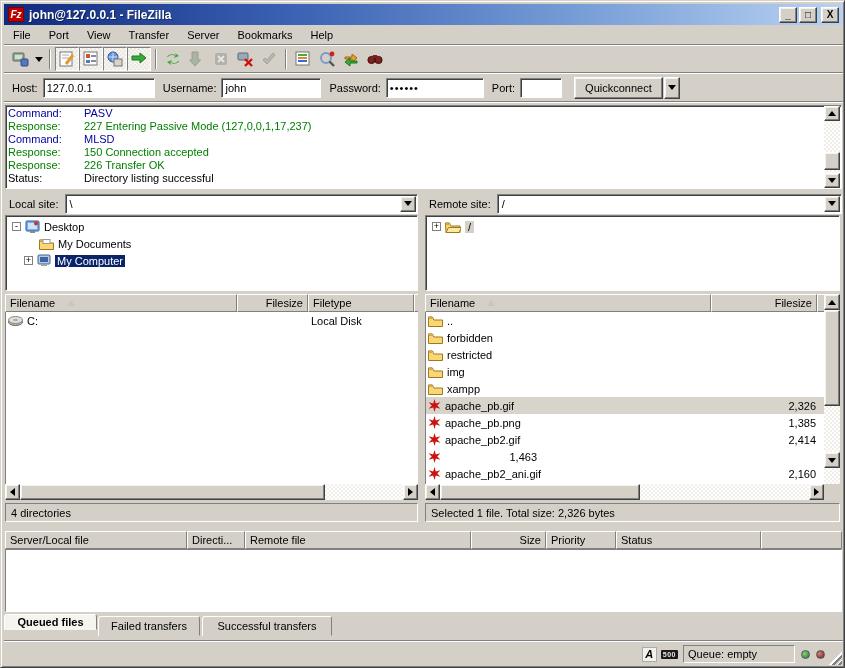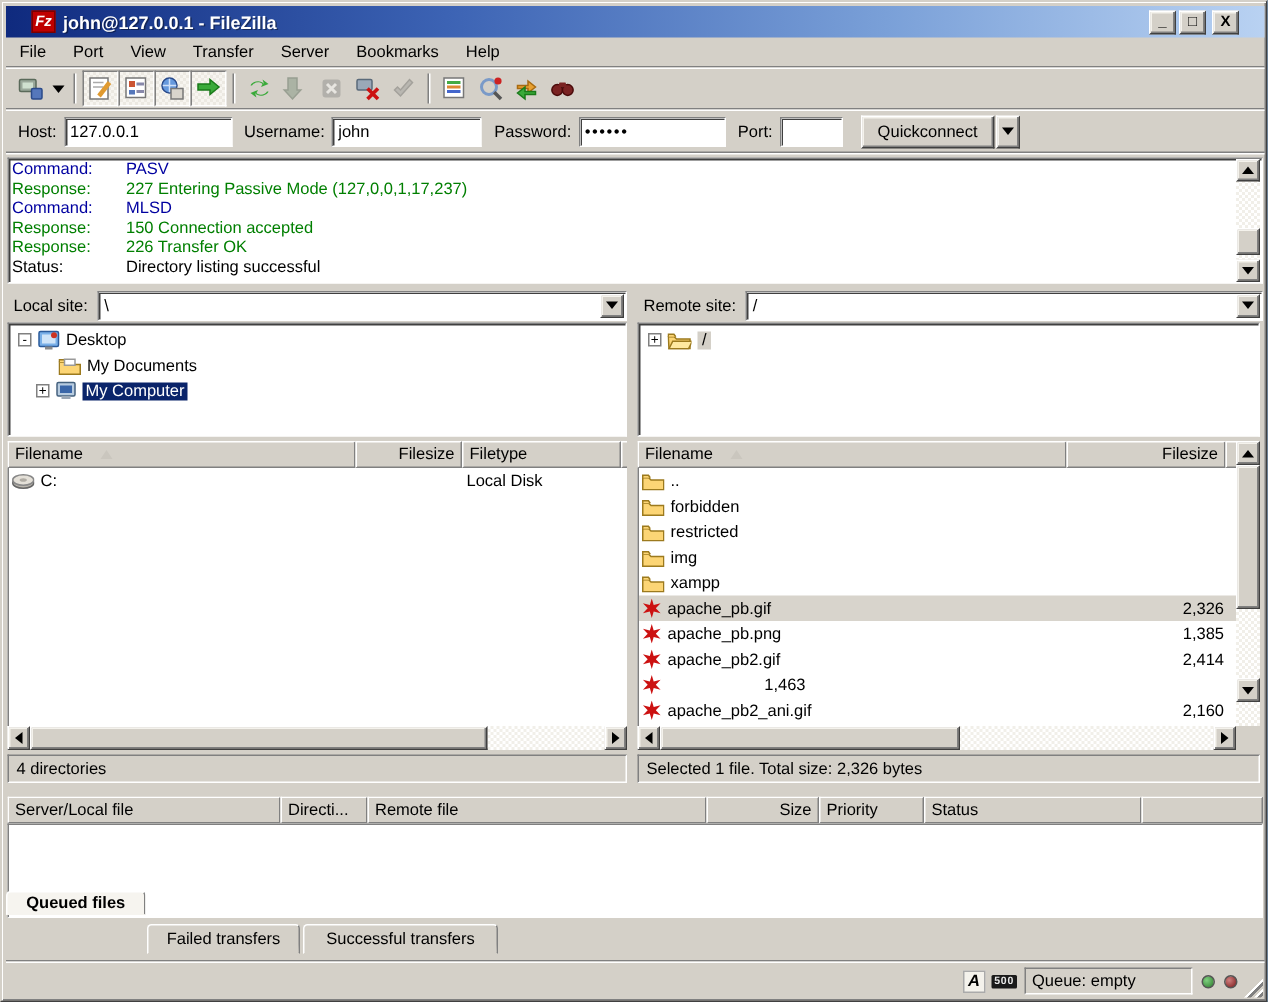--- a/index.html
+++ b/index.html
@@ -11,21 +11,21 @@
     box-shadow:inset 1px 1px 0 #fff, inset -1px -1px 0 #808080;
     overflow:hidden;
   }
   .abs{position:absolute;}
   .btn3d{background:#d4d0c8;border:1px solid;border-color:#fff #404040 #404040 #fff;box-shadow:inset -1px -1px 0 #808080, inset 1px 1px 0 #f4f2ec;}
   .sunken{background:#fff;border:1px solid;border-color:#808080 #fff #fff #808080;box-shadow:inset 1px 1px 0 #404040;}
   .sunkenflat{border:1px solid;border-color:#808080 #fff #fff #808080;}
   
   .titlebar{left:3px;top:3px;width:839px;height:21px;
     background:linear-gradient(90deg,#0f2a7e 0%,#3c63b4 35%,#7aa0d8 70%,#b9d2f2 100%);
-    display:flex;align-items:center;padding:0 17px;}
+    display:flex;align-items:center;padding:0 4px;}
   .fzicon{width:16px;height:15px;background:#bf0000;border:1px solid #7a0000;color:#fff;
     font-weight:bold;font-size:10px;line-height:13px;text-align:center;font-style:italic;}
   .title-text{color:#fff;font-weight:bold;font-size:12px;margin-left:5px;flex:1;text-shadow:1px 1px 0 rgba(0,0,0,.4);}
   .wbtn{width:18px;height:16px;font-size:10px;font-weight:bold;line-height:13px;text-align:center;margin-left:2px;color:#000;}
   
   .menubar{left:3px;top:24px;width:839px;height:19px;display:flex;align-items:center;}
   .menu-item{padding:2px 9px;cursor:default;}
   .hdiv{left:3px;width:839px;height:2px;border-top:1px solid #808080;border-bottom:1px solid #fff;}
   .toolbar{left:3px;top:45px;width:839px;height:26px;display:flex;align-items:center;padding-left:4px;}
   .tbi{width:24px;height:24px;display:flex;align-items:center;justify-content:center;}
@@ -529,21 +529,21 @@
         <span>Priority</span>
       </div>
     <div class="colhdr" style="left:611px;width:145px;">
         <span>Status</span>
       </div>
     <div class="colhdr" style="left:756px;width:81px;"></div>
   </div>
 
   <div class="abs" style="left:4px;top:548px;width:837px;height:63px;background:#fff;border:1px solid;border-color:#808080 #fff #fff #808080;"></div>
 
-  <div class="tab active abs" style="left:3px;top:593px;width:93px;height:16px;">
+  <div class="tab active abs" style="left:3px;top:613px;width:93px;height:16px;">
       <span>Queued files</span>
     </div>
   <div class="tab abs" style="left:97px;top:615px;width:102px;height:20px;">
       <span>Failed transfers</span>
     </div>
   <div class="tab abs" style="left:201px;top:615px;width:130px;height:20px;">
       <span>Successful transfers</span>
     </div>
 
   <div class="abs hdiv" style="top:639px;"></div>

